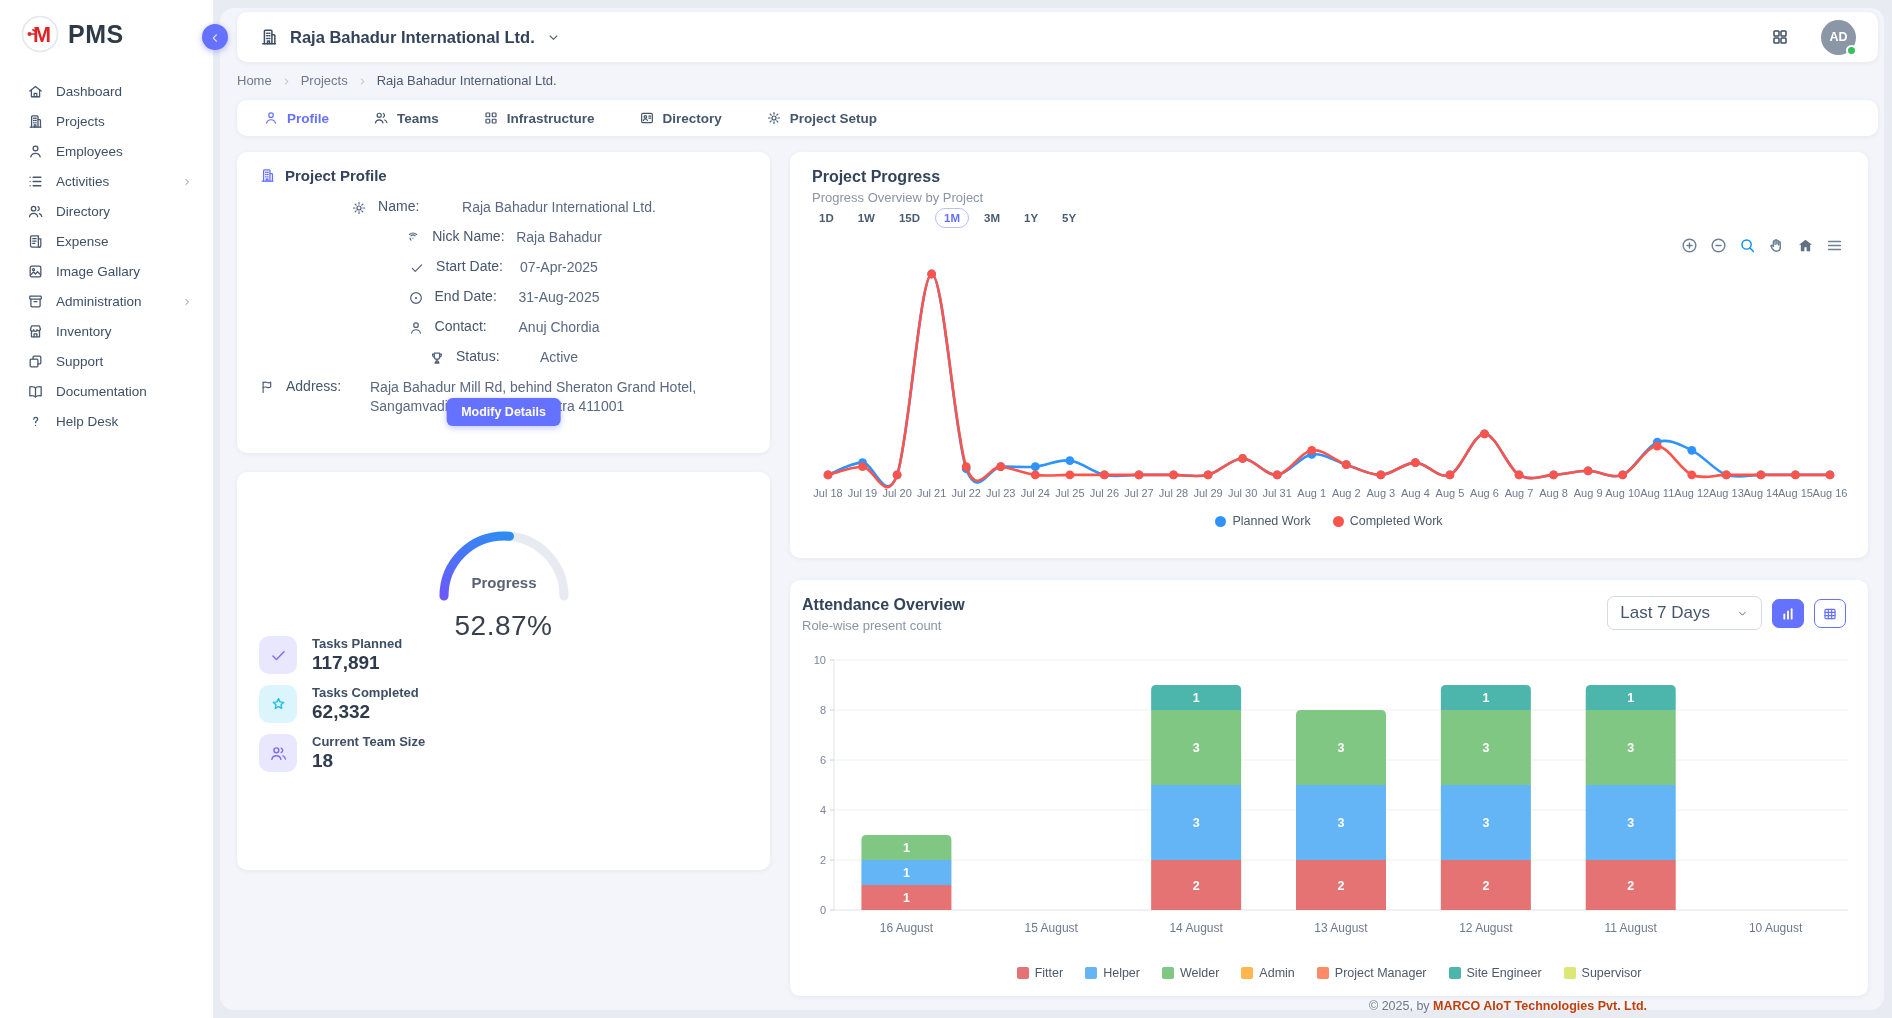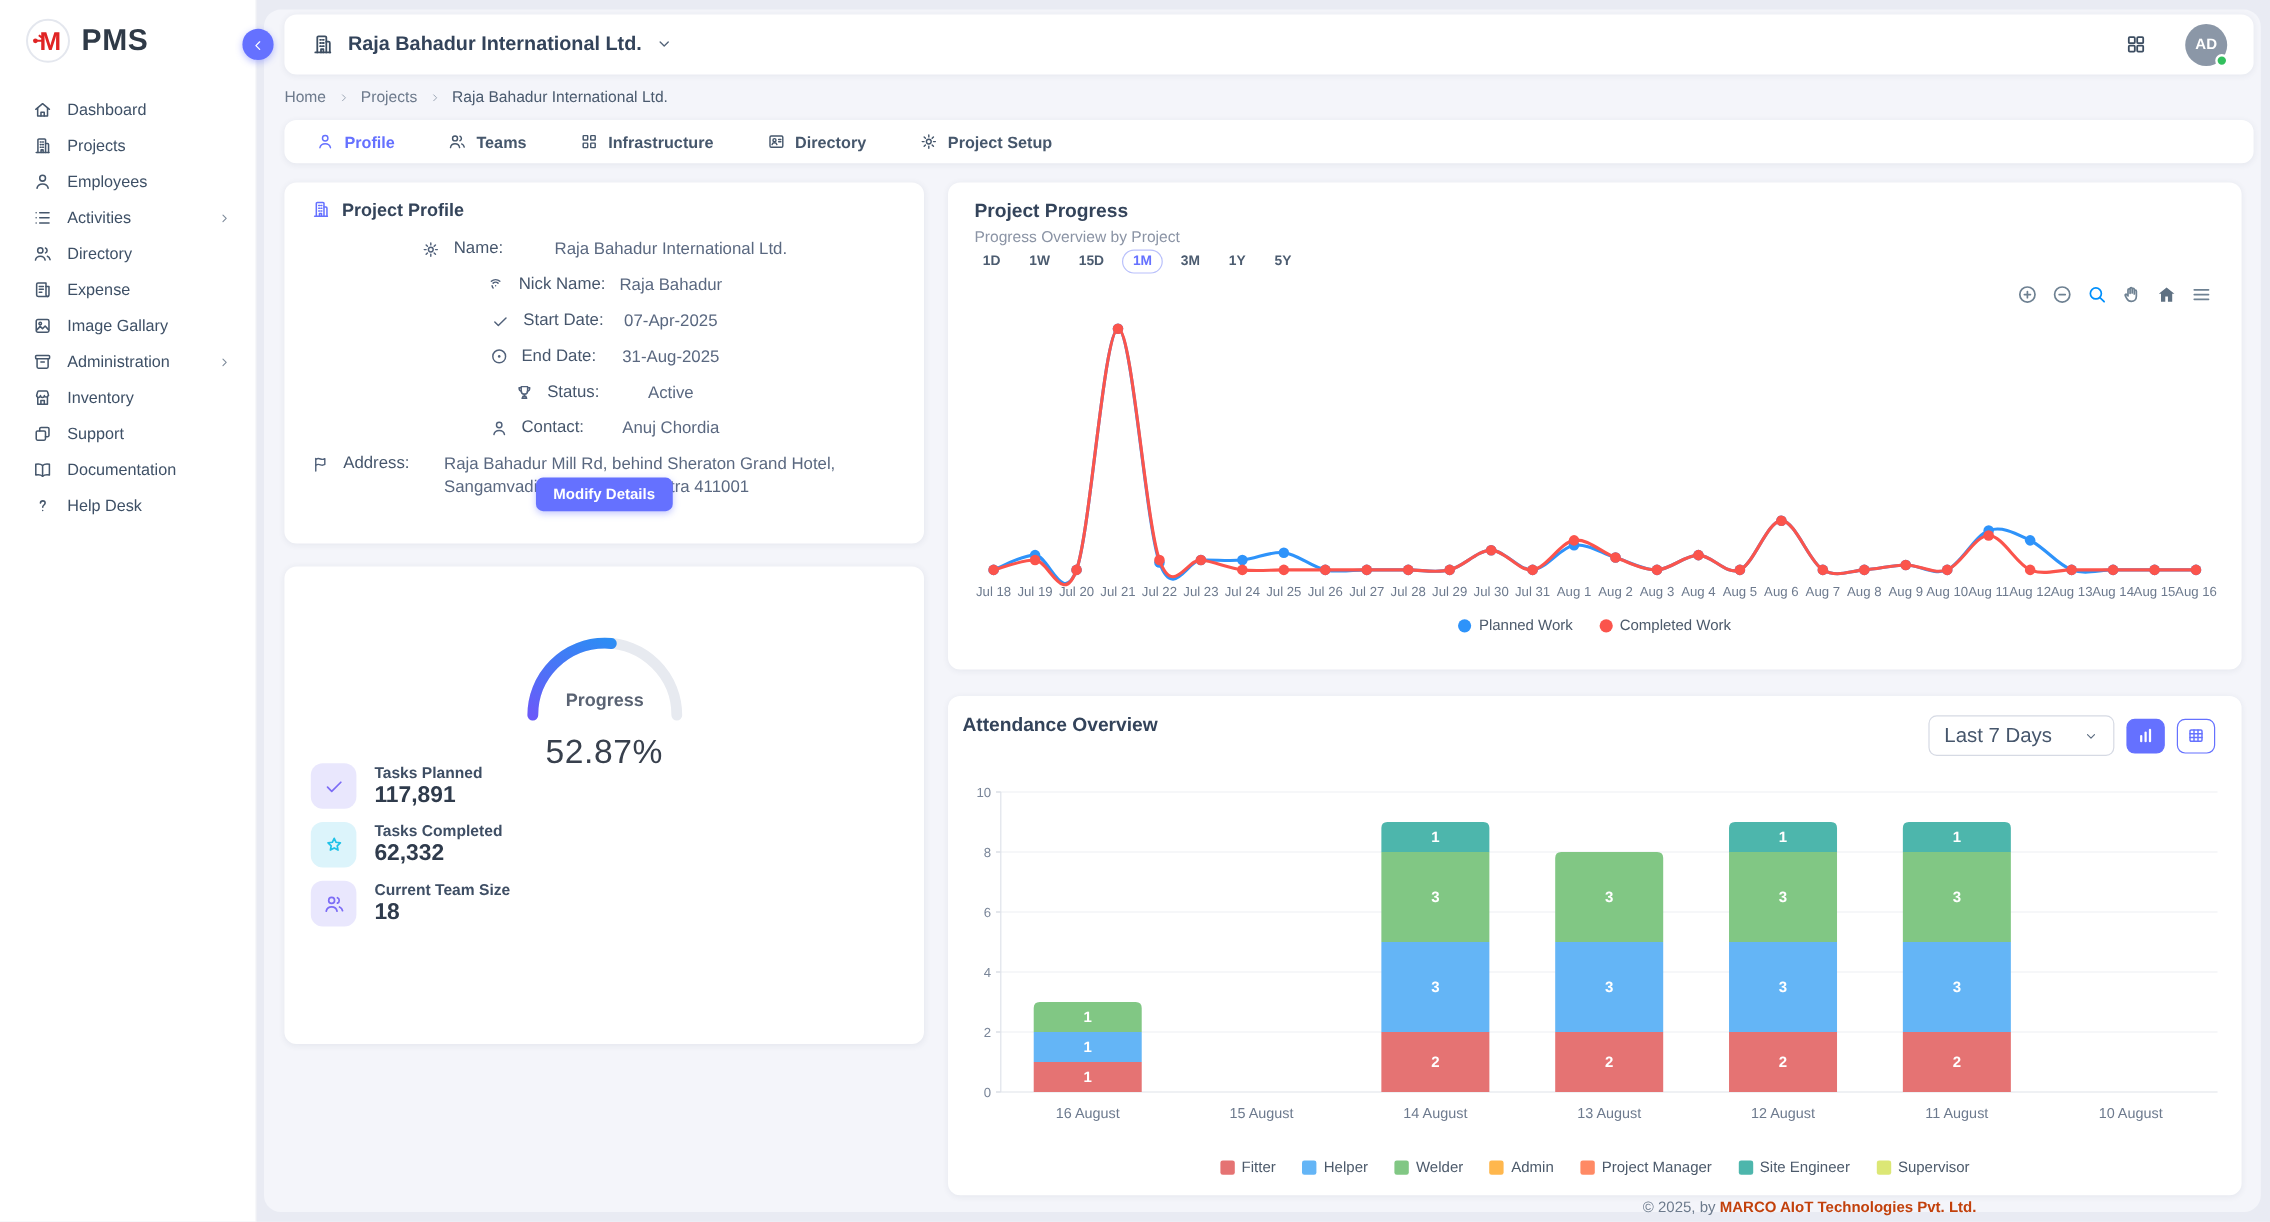--- a/index.html
+++ b/index.html
@@ -374,36 +374,36 @@
         <div class="field">
           <span><svg class="ic" viewBox="0 0 24 24" fill="none" stroke="currentColor" stroke-width="1.8" stroke-linecap="round" stroke-linejoin="round">
               <circle cx="12" cy="12" r="8"></circle>
               <circle cx="12" cy="12" r="1.6" fill="currentColor" stroke="none"></circle>
             </svg></span>
           <span class="flabel">End Date:</span>
           <span class="fvalue">31-Aug-2025</span>
         </div>
         <div class="field">
           <span><svg class="ic" viewBox="0 0 24 24" fill="none" stroke="currentColor" stroke-width="1.8" stroke-linecap="round" stroke-linejoin="round">
+              <circle cx="12" cy="7.8" r="3.4"></circle>
+              <path d="M5.4 19.6c.7-3.3 3.4-5 6.6-5s5.9 1.7 6.6 5"></path>
+            </svg></span>
+          <span class="flabel">Contact:</span>
+          <span class="fvalue">Anuj Chordia</span>
+        </div>
+        <div class="field">
+          <span><svg class="ic" viewBox="0 0 24 24" fill="none" stroke="currentColor" stroke-width="1.8" stroke-linecap="round" stroke-linejoin="round">
               <path d="M8 4.8h8v5.4a4 4 0 0 1-8 0Z"></path>
               <path d="M8 6.3H5.3c0 2.5 1.1 4 3 4.3M16 6.3h2.7c0 2.5-1.1 4-3 4.3"></path>
               <path d="M12 14.2v2.6"></path>
               <path d="M9.2 19.4h5.6"></path>
               <path d="M10.2 16.8h3.6l.8 2.6H9.4Z"></path>
             </svg></span>
           <span class="flabel">Status:</span>
           <span class="fvalue">Active</span>
-        </div>
-        <div class="field">
-          <span><svg class="ic" viewBox="0 0 24 24" fill="none" stroke="currentColor" stroke-width="1.8" stroke-linecap="round" stroke-linejoin="round">
-              <circle cx="12" cy="7.8" r="3.4"></circle>
-              <path d="M5.4 19.6c.7-3.3 3.4-5 6.6-5s5.9 1.7 6.6 5"></path>
-            </svg></span>
-          <span class="flabel">Contact:</span>
-          <span class="fvalue">Anuj Chordia</span>
         </div>
         <div class="field">
           <span><svg class="ic" viewBox="0 0 24 24" fill="none" stroke="currentColor" stroke-width="1.8" stroke-linecap="round" stroke-linejoin="round">
               <path d="M6.2 20.2V4.6"></path>
               <path d="M6.2 5.6c1-.6 2.1-.9 3.4-.9 2 0 2.9 1 4.7 1 1.2 0 2.2-.2 3.2-.9v7.3c-1 .6-2 .9-3.2.9-1.8 0-2.7-1-4.7-1-1.3 0-2.4.3-3.4.9"></path>
             </svg></span>
           <span class="flabel">Address:</span>
           <span class="fvalue">Raja Bahadur Mill Rd, behind Sheraton Grand Hotel, Sangamvadi, Pune, Maharashtra 411001</span>
         </div>
       </div>
@@ -613,20 +613,21 @@
         </span>
         <span class="legend-item">
           <span class="legend-dot" style="background:#FB544C"></span>
           <span>Completed Work</span>
         </span>
       </div>
   </section>
 
   <section class="card attendance-card">
     <div class="card-h1">Attendance Overview</div>
+    <div class="card-sub">Role-wise present count</div>
     <div class="att-controls">
       <div class="select-box">
         <span>Last 7 Days</span>
         <span><svg class="ic" viewBox="0 0 24 24" fill="none" stroke="currentColor" stroke-width="1.8" stroke-linecap="round" stroke-linejoin="round">
               <path d="M6.6 9.6 12 15l5.4-5.4"></path>
             </svg></span>
       </div>
       <div class="toggle-btn active">
         <span><svg class="ic" viewBox="0 0 24 24" fill="none" stroke="currentColor" stroke-width="1.8" stroke-linecap="round" stroke-linejoin="round">
               <path d="M6.5 19V12.6" stroke-width="2.8"></path>

